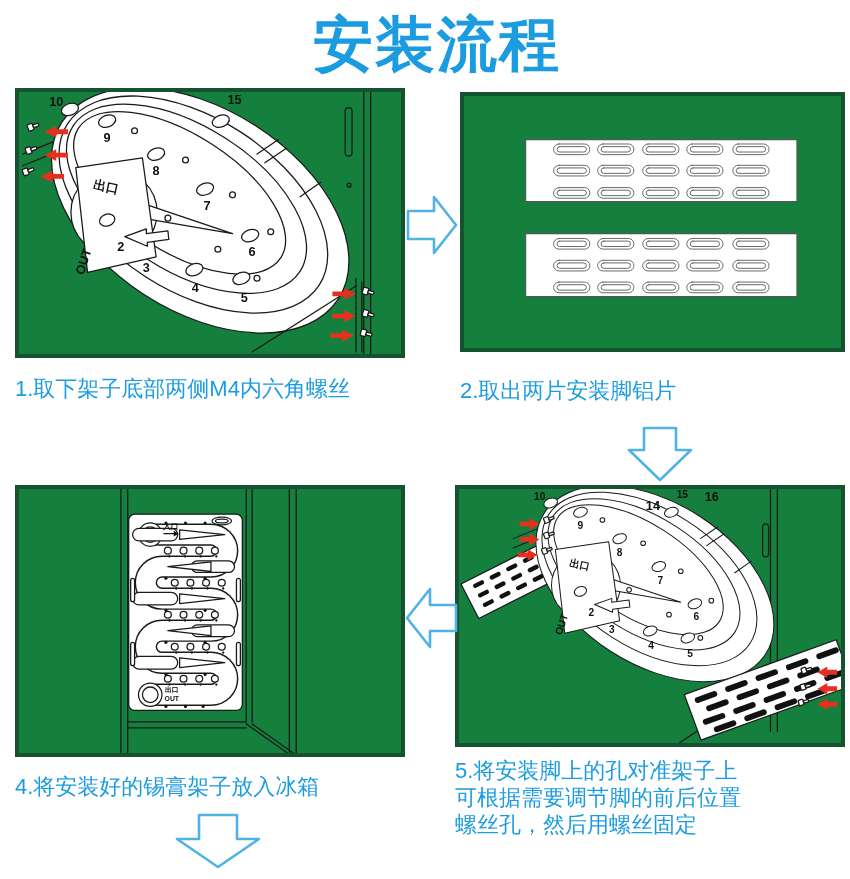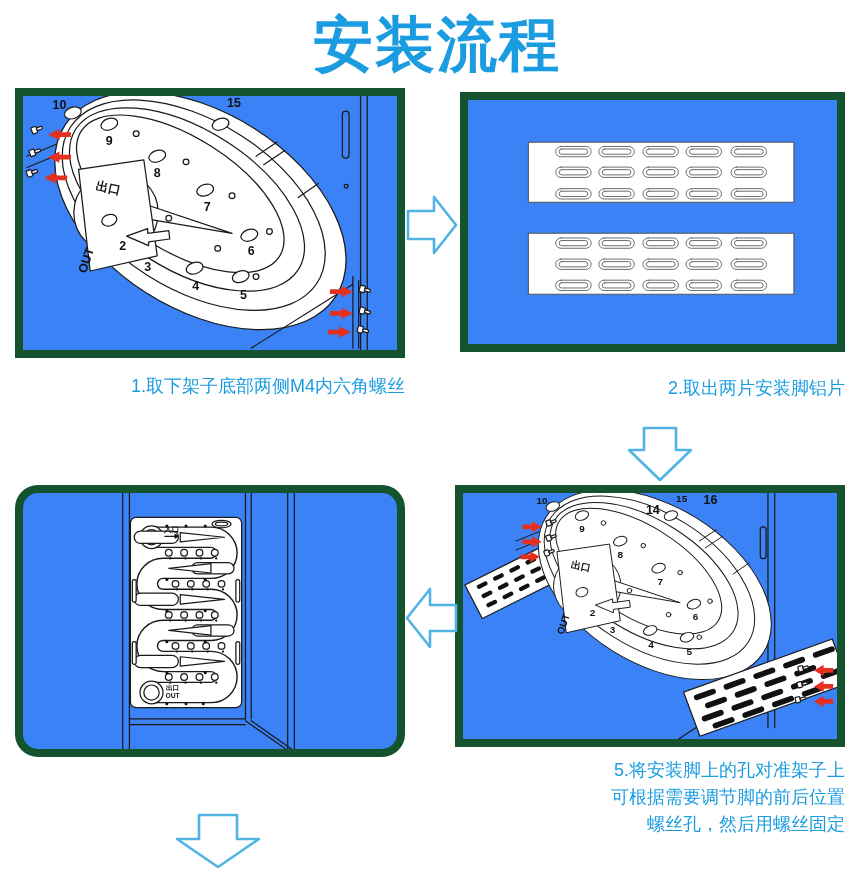--- a/index.html
+++ b/index.html
@@ -1,42 +1,42 @@
 <!DOCTYPE html>
 <html><head>
 <meta charset="utf-8">
 <style>
   html,body{margin:0;padding:0;background:#ffffff;}
   .page{position:relative;width:850px;height:879px;background:#fff;overflow:hidden;
         font-family:"Liberation Sans","DejaVu Sans",sans-serif;}
   .title{position:absolute;left:0;top:0;width:850px;text-align:center;margin:12px;
          font-size:60px;font-weight:800;letter-spacing:2px;color:#1b9ce0;line-height:66px;}
-  .panel{position:absolute;background:#3b82f6;border:8px solid #14532d;box-sizing:border-box;}
+  .panel{position:absolute;background:#15803d;border:4px solid #14532d;box-sizing:border-box;}
   #p1{left:15px;top:88px;width:390px;height:270px;}
   #p2{left:460px;top:92px;width:385px;height:260px;}
   #p3{left:455px;top:485px;width:390px;height:262px;}
-  #p4{left:15px;top:485px;width:390px;height:272px;border-radius:23px;}
+  #p4{left:15px;top:485px;width:390px;height:272px;}
   .panel svg{display:block;width:100%;height:100%;}
   
   .art *{stroke:#1a1a1a;stroke-width:1.3;fill:none;stroke-linecap:round;stroke-linejoin:round;}
   .art .w{fill:#ffffff;}
   .art .blk{fill:#111;stroke:none;}
   .art .red{fill:#e5301f;stroke:none;}
   .art text{stroke:none;fill:#111;text-anchor:middle;}
   .art .num{font:700 13px "Liberation Sans",sans-serif;}
   .art .cjk{font:700 13px "Liberation Sans",sans-serif;}
   .art .small{font:700 8px "Liberation Sans",sans-serif;}
   .art .tiny{font:700 7px "Liberation Sans",sans-serif;}
   .art .plate{stroke:#555;stroke-width:1.1;}
   .art .slotline{stroke:#666;stroke-width:1;}
   
   .flow{position:absolute;}
   .flow polygon{fill:#ffffff;stroke:#4fb3e4;stroke-width:2.6;stroke-linejoin:round;}
   
-  .caption{position:absolute;text-align:right;color:#1b9ce0;font-size:18px;font-weight:500;}
+  .caption{position:absolute;text-align:left;color:#1b9ce0;font-size:22px;font-weight:500;}
   .caption3{line-height:27px;}
 </style>
 </head>
 <body>
 
 <div class="page">
 
   <h1 class="title">安装流程</h1>
 
   <div class="panel" id="p1">
@@ -435,14 +435,15 @@
     <polygon points="24,2 62,2 62,26 84,26 43,54 2,26 24,26"></polygon>
   </svg>
 
   <div class="caption" style="left:15px;top:374px;width:390px">1.取下架子底部两侧M4内六角螺丝</div>
   <div class="caption" style="left:460px;top:376px;width:385px">2.取出两片安装脚铝片</div>
   <div class="caption caption3" style="left:455px;top:757px;width:390px">
     <div>5.将安装脚上的孔对准架子上</div>
     <div>可根据需要调节脚的前后位置</div>
     <div>螺丝孔，然后用螺丝固定</div>
   </div>
+  <div class="caption" style="left:15px;top:772px;width:390px">4.将安装好的锡膏架子放入冰箱</div>
 
 </div>
 
 </body></html>

